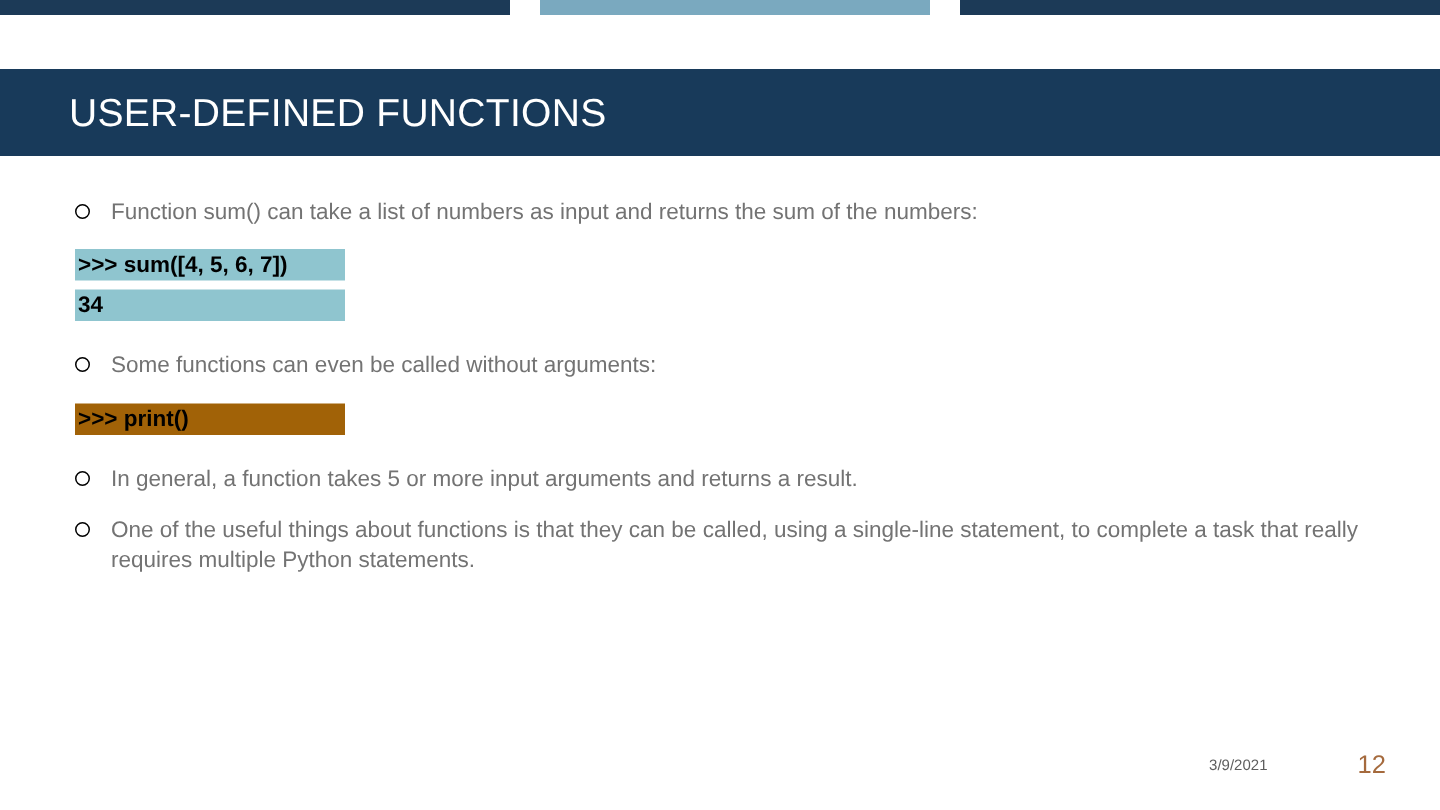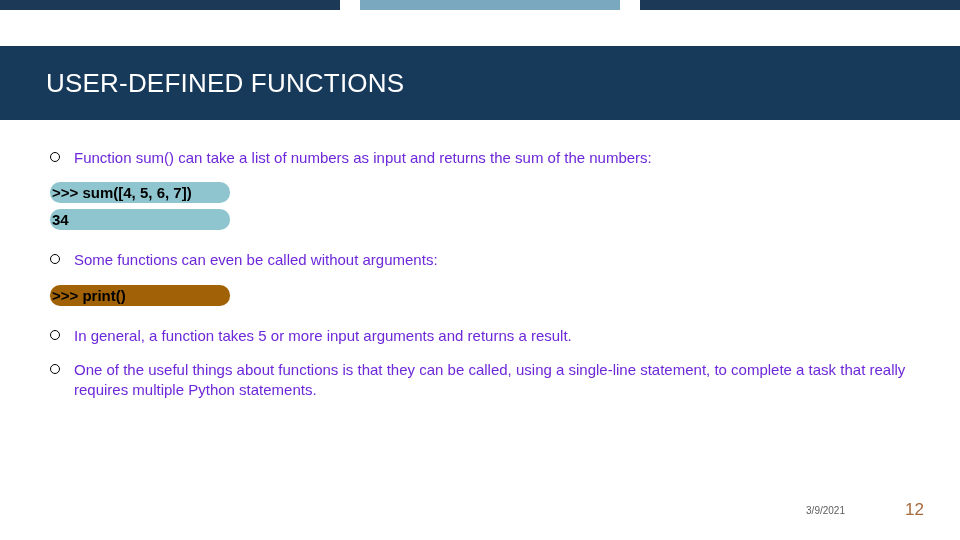--- a/index.html
+++ b/index.html
@@ -16,21 +16,21 @@
     height: 10px;
   }
   .top-bars .bar1 { flex: 0 0 340px; background: #1c3a57; }
   .top-bars .bar2 { flex: 0 0 20px; background: #ffffff; }
   .top-bars .bar3 { flex: 0 0 260px; background: #7aa9bf; }
   .top-bars .bar4 { flex: 0 0 20px; background: #ffffff; }
   .top-bars .bar5 { flex: 1; background: #1c3a57; }
   .title-band {
     margin-top: 36px;
     background: #183a5a;
-    height: 74px;
+    height: 58px;
     display: flex;
     align-items: center;
     padding-left: 46px;
   }
   .title-band h1 {
     color: #ffffff;
     font-size: 26px;
     font-weight: 400;
     letter-spacing: 0.2px;
   }
@@ -46,21 +46,21 @@
     flex: 0 0 auto;
     width: 10px;
     height: 10px;
     border: 1.6px solid #000;
     border-radius: 50%;
     margin-top: 4px;
     margin-right: 14px;
   }
   .bullet-text {
     font-size: 15px;
-    color: #6d28d9;
+    color: #737373;
     line-height: 1.35;
     font-weight: 400;
   }
   .hl-block {
     margin: 6px 0 14px 0;
   }
   .hl-line {
     display: block;
   }
   .hl-teal {
@@ -74,21 +74,20 @@
   .hl-yellow {
     background: #a16207;
     padding: 2px 4px 2px 2px;
     font-size: 15px;
     font-weight: 700;
     display: inline-block;
     margin-bottom: 6px;
   }
   .hl-block .hl-teal, .hl-block .hl-yellow {
     min-width: 180px;
-    border-radius: 10px;
   }
   .hl-wide { min-width: 185px; }
   .footer-date {
     position: absolute;
     right: 115px;
     bottom: 24px;
     font-size: 10px;
     color: #5d5d5d;
   }
   .footer-page {

